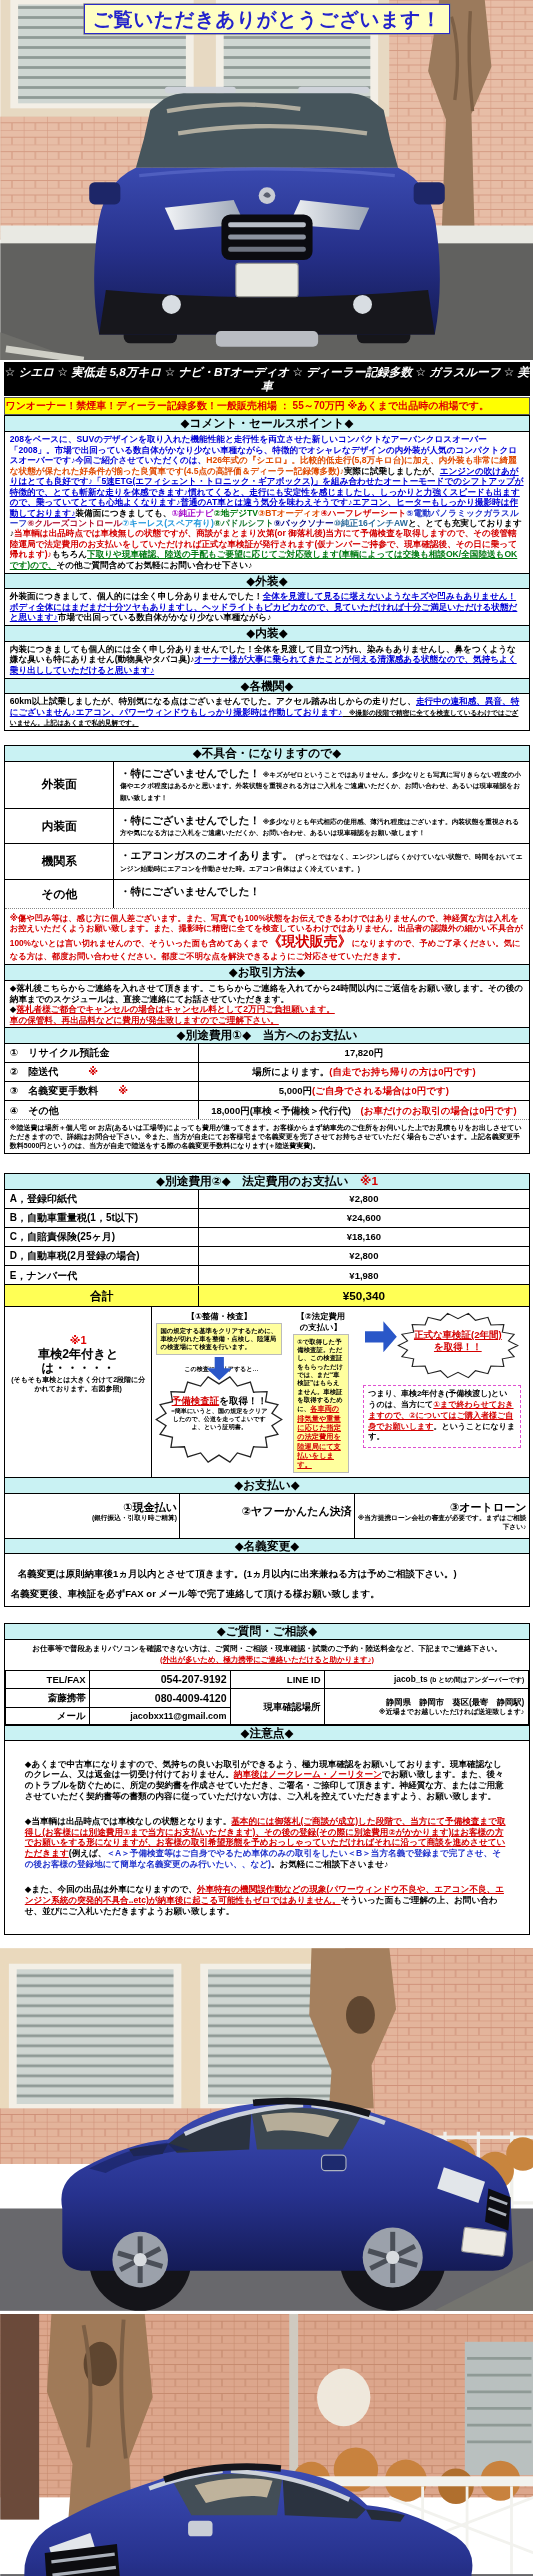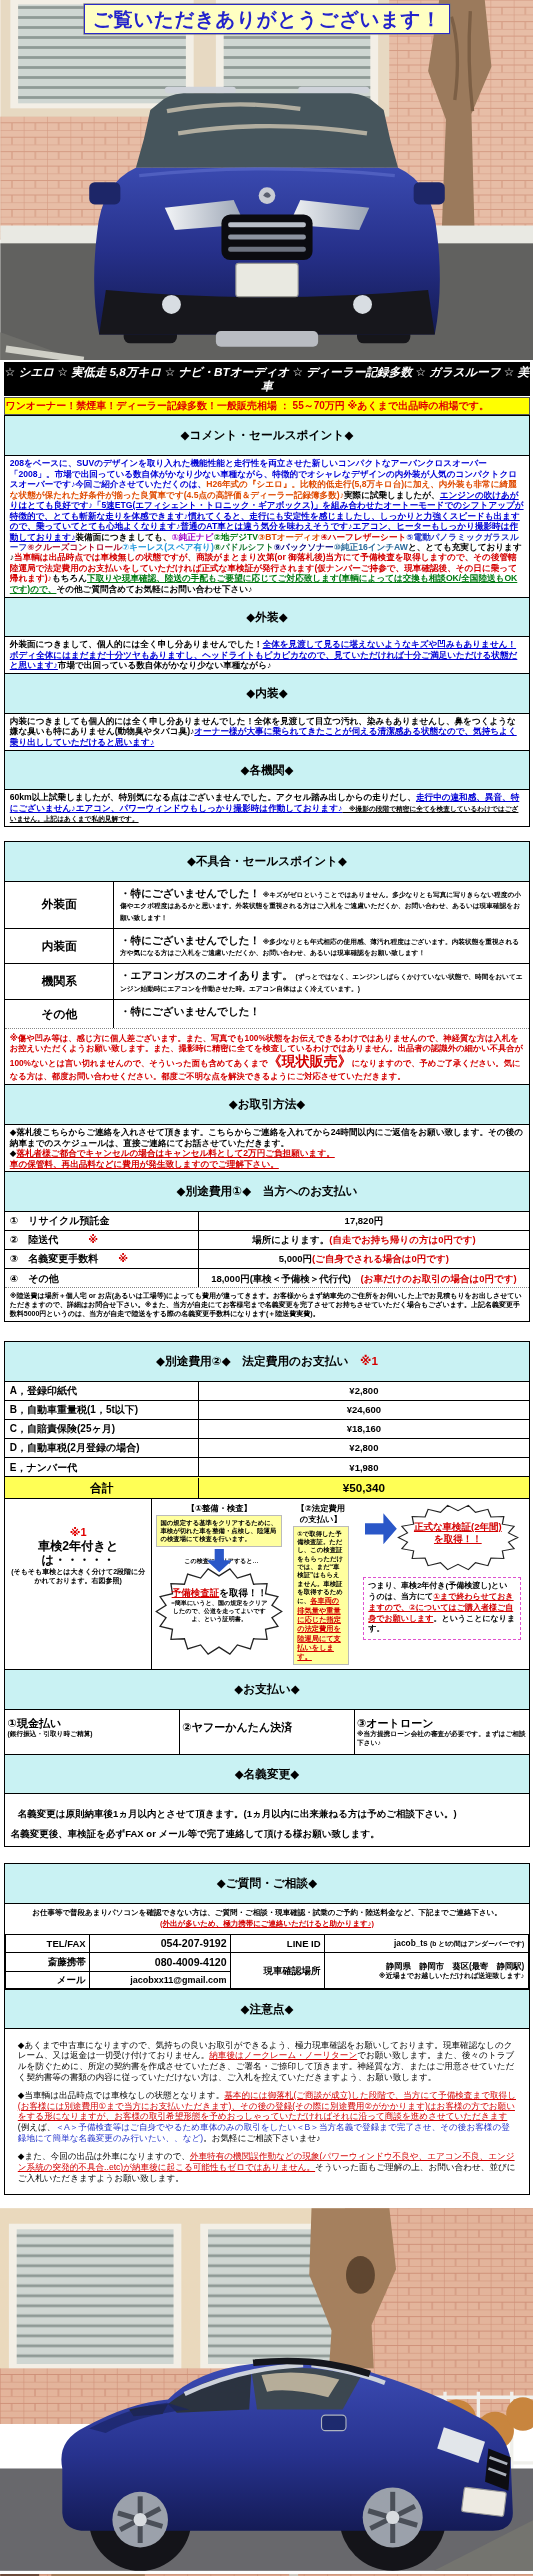--- a/index.html
+++ b/index.html
@@ -8,21 +8,21 @@
   .photo svg{display:block}
   .banner{position:absolute;top:4.4px;left:50%;transform:translateX(-50%);width:364px;
     background:#ffffc2;border:1.7px solid #2a2ac8;box-shadow:0 0 0 0.6px #777;
     text-align:center;font-size:19.5px;font-weight:bold;color:#2323cc;padding:1.7px 0;line-height:1.25;letter-spacing:0.6px}
   .bar-black{margin:2.2px 4.4px 0;background:#000;color:#fff;font-style:italic;font-weight:bold;
     font-size:11.7px;text-align:center;padding:2.8px 0;line-height:1.2}
   .bar-yellow{margin:1.1px 4.4px 0;background:#ffff00;color:#e00000;font-weight:bold;
     font-size:10px;text-align:left;padding:2.2px 0;border:0.6px solid #555;line-height:1.2}
   .box{margin:0 4.4px;border:1.1px solid #000;background:#fff}
   .gap{height:14.5px}
-  .sec-head{background:#c9f2f3;text-align:center;font-weight:bold;font-size:11.7px;padding:12px 0;line-height:1.25;border-bottom:1.1px solid #000}
+  .sec-head{background:#c9f2f3;text-align:center;font-weight:bold;font-size:11.7px;padding:0 0;line-height:1.25;border-bottom:1.1px solid #000}
   .mid-head{border-top:1.1px solid #000}
   .sec-body{padding:2.2px 4.4px;font-size:8.6px;font-weight:bold;line-height:1.22}
   .c-black{color:#000}.c-blue{color:#0000d6}.c-blue2{color:#2233cc}.c-red{color:#d40000}
   .c-orange{color:#e04a00}.c-green{color:#007a12}.c-purple{color:#a000c8}.c-navy{color:#000080}
   .c-lblue{color:#2499dd}.c-dgreen{color:#1a7a33}.c-maroon{color:#b01030}.c-teal{color:#2a6a9a}
   .u{text-decoration:underline}
   .sm{font-size:6.7px}
   .big{font-size:14px}
   
   .issues-row{display:flex;border-top:0.6px solid #000;align-items:stretch}
@@ -56,37 +56,37 @@
   .arrow-right{width:32px;height:31px;background:#2a57c8;
     clip-path:polygon(0 32%,58% 32%,58% 0,100% 50%,58% 100%,58% 68%,0 68%);margin-top:10px}
   .arrow-note{font-size:6.1px;font-weight:bold;align-self:flex-start;margin-left:29px;margin-top:-16.7px}
   .burst{position:relative;width:128px;height:89px;margin-top:1.1px}
   .burst svg{position:absolute;inset:0;width:100%;height:100%}
   .btxt{position:relative;text-align:center;padding:20px 14.5px 0;font-weight:bold;font-size:6.1px;line-height:1.3}
   .btxt .main{font-size:9.5px}
   .burst2col{flex:0 0 167px}
   .pinkbox{border:1.1px dashed #e050d0;padding:3.3px 4.4px;font-size:8px;font-weight:bold;line-height:1.35;margin-top:5.6px;width:88%}
   
-  .pay-row{display:flex;border-top:0.6px solid #000;text-align:left}
+  .pay-row{display:flex;border-top:0.6px solid #000;text-align:right}
   .pay-cell{flex:1;padding:6.7px 2.2px;border-left:0.6px solid #000;line-height:1.25}
   .pay-cell:first-child{border-left:none}
   .pay-main{font-size:11px;font-weight:bold}
   .pay-sub{font-size:6.7px;font-weight:bold}
   
   .contact-intro{padding:4.4px 3.3px 2.2px;text-align:center;font-size:7.5px;font-weight:bold;line-height:1.4}
   table.contact{width:100%;border-collapse:collapse;margin-top:2.2px}
   table.contact td{border:0.6px solid #000;font-weight:bold;padding:2.2px 3.3px;text-align:right;line-height:1.25}
   table.contact td.lb{font-size:9.5px;width:16%}
   table.contact td.vl{font-size:10.6px;width:27%}
   table.contact td.lb2{font-size:9.5px;width:18%}
   table.contact td.vl2{font-size:8.3px;width:39%}
   .line-note{font-size:6.7px}
   .place2{font-size:7px}
   
-  .notes-body p{margin:8px;font-size:8.6px;font-weight:normal;line-height:1.24}
+  .notes-body p{margin:15px;font-size:8.6px;font-weight:bold;line-height:1.24}
   .closing{border-top:1.1px solid #000;text-align:center;padding:29px 0 36px;font-size:14px;font-weight:bold;line-height:1.5}
   .photo2{margin-top:13.3px}
   .photo3{margin-top:3.3px}
 </style>
 </head>
 <body>
 
 <div class="photo">
   <svg viewBox="0 0 960 648" width="534" height="360">
     <defs>
@@ -160,21 +160,21 @@
   <div class="sec-body"><span class="c-black">外装面につきまして、個人的には全く申し分ありませんでした！</span><span class="c-blue u">全体を見渡して見るに堪えないようなキズや凹みもありません！ボディ全体にはまだまだ十分ツヤもありますし、ヘッドライトもピカピカなので、見ていただければ十分ご満足いただける状態だと思います♪</span><span class="c-black">市場で出回っている数自体がかなり少ない車種ながら♪</span></div>
   <div class="sec-head mid-head">◆内装◆</div>
   <div class="sec-body"><span class="c-black">内装につきましても個人的には全く申し分ありませんでした！全体を見渡して目立つ汚れ、染みもありませんし、鼻をつくような嫌な臭いも特にありません(動物臭やタバコ臭)♪</span><span class="c-blue u">オーナー様が大事に乗られてきたことが伺える清潔感ある状態なので、気持ちよく乗り出ししていただけると思います♪</span></div>
   <div class="sec-head mid-head">◆各機関◆</div>
   <div class="sec-body"><span class="c-black">60km以上試乗しましたが、特別気になる点はございませんでした。アクセル踏み出しからの走りだし、</span><span class="c-blue u">走行中の違和感、異音、特にございません♪エアコン、パワーウィンドウもしっかり撮影時は作動しております♪</span><span class="c-black u sm">　※撮影の段階で精密に全てを検査しているわけではございません。上記はあくまで私的見解です。</span></div>
 </div>
 
 <div class="gap"></div>
 
 <div class="box">
-  <div class="sec-head" style="border-bottom:none">◆不具合・セールスポイント◆</div>
+  <div class="sec-head" style="border-bottom:none">◆不具合・になりますので◆</div>
 
   <div class="issues-row">
     <div class="issues-label">外装面</div>
     <div class="issues-text">
       <span class="issues-main">・特にございませんでした！</span>
       <span class="issues-note">※キズがゼロということではありません。多少なりとも写真に写りきらない程度の小傷やエクボ程度はあるかと思います。外装状態を重視される方はご入札をご遠慮いただくか、お問い合わせ、あるいは現車確認をお願い致します！</span>
     </div>
   </div>
   <div class="issues-row">
     <div class="issues-label">内装面</div>

